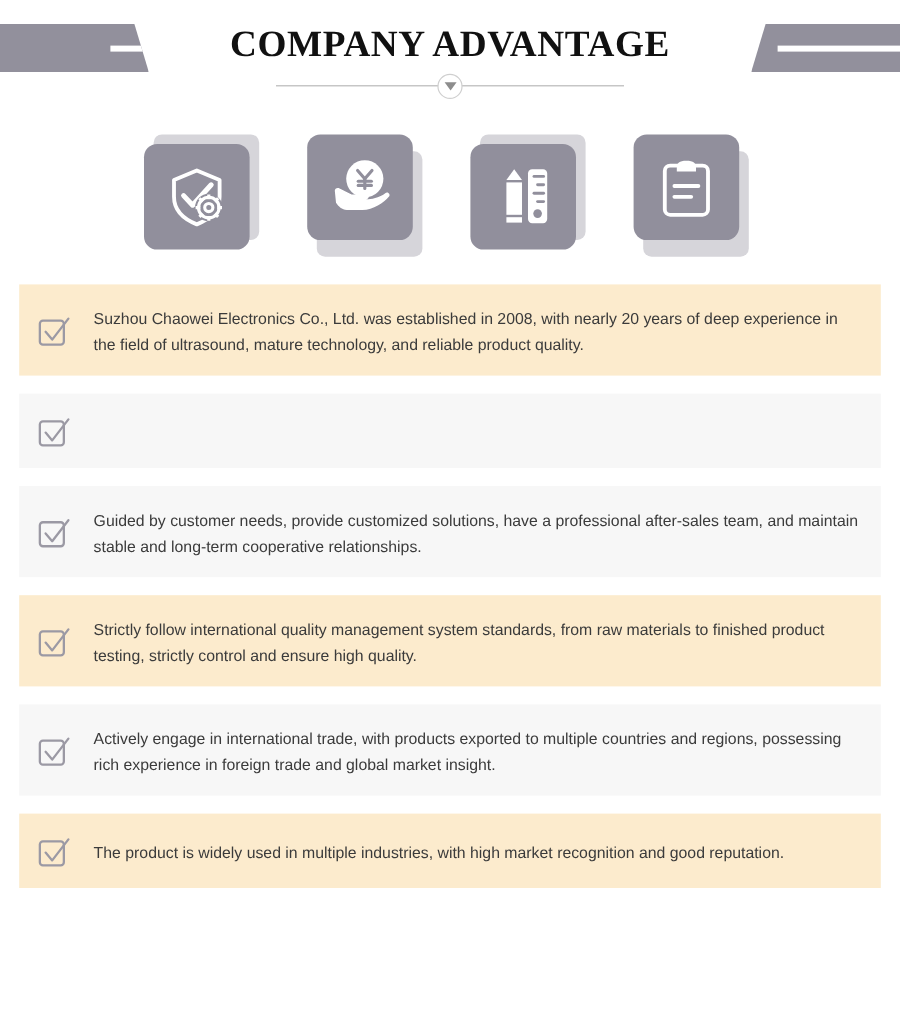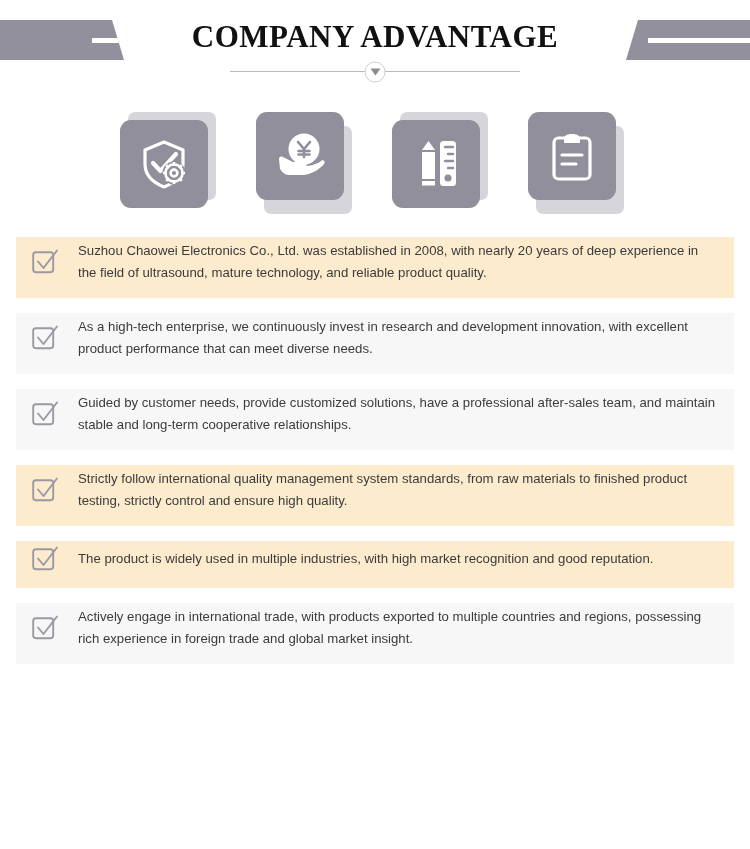--- a/index.html
+++ b/index.html
@@ -133,21 +133,21 @@
   .rows {
     position: absolute;
     top: 237px;
     left: 16px;
     width: 718px;
   }
   .row {
     display: flex;
     align-items: center;
     margin-bottom: 15px;
-    padding: 3px 16px 14px 14px;
+    padding: 18px 16px 14px 14px;
   }
   .row.cream { background: #fcebcd; }
   .row.grey  { background: #f7f7f7; }
 
   .check {
     flex: 0 0 auto;
     width: 30px;
     height: 30px;
     margin-right: 18px;
     position: relative;
@@ -279,21 +279,20 @@
       <div class="row-text">Suzhou Chaowei Electronics Co., Ltd. was established in 2008, with nearly 20 years of deep experience in the field of ultrasound, mature technology, and reliable product quality.</div>
     </div>
 
     <div class="row grey">
       <div class="check">
         <svg width="30" height="30" viewBox="0 0 30 30">
           <rect x="3.2" y="5.2" width="20" height="20" rx="2.6" fill="none" stroke="#9b99a4" stroke-width="1.9"></rect>
           <path d="M8 14.5 L13.5 21 L27 3.5" fill="none" stroke="#9b99a4" stroke-width="1.9" stroke-linecap="round" stroke-linejoin="round"></path>
         </svg>
       </div>
-      <div class="row-text">As a high-tech enterprise, we continuously invest in research and development innovation, with excellent product performance that can meet diverse needs.</div>
     </div>
 
     <div class="row grey">
       <div class="check">
         <svg width="30" height="30" viewBox="0 0 30 30">
           <rect x="3.2" y="5.2" width="20" height="20" rx="2.6" fill="none" stroke="#9b99a4" stroke-width="1.9"></rect>
           <path d="M8 14.5 L13.5 21 L27 3.5" fill="none" stroke="#9b99a4" stroke-width="1.9" stroke-linecap="round" stroke-linejoin="round"></path>
         </svg>
       </div>
       <div class="row-text">Guided by customer needs, provide customized solutions, have a professional after-sales team, and maintain stable and long-term cooperative relationships.</div>
@@ -302,34 +301,34 @@
     <div class="row cream">
       <div class="check">
         <svg width="30" height="30" viewBox="0 0 30 30">
           <rect x="3.2" y="5.2" width="20" height="20" rx="2.6" fill="none" stroke="#9b99a4" stroke-width="1.9"></rect>
           <path d="M8 14.5 L13.5 21 L27 3.5" fill="none" stroke="#9b99a4" stroke-width="1.9" stroke-linecap="round" stroke-linejoin="round"></path>
         </svg>
       </div>
       <div class="row-text">Strictly follow international quality management system standards, from raw materials to finished product testing, strictly control and ensure high quality.</div>
     </div>
 
+    <div class="row grey">
+      <div class="check">
+        <svg width="30" height="30" viewBox="0 0 30 30">
+          <rect x="3.2" y="5.2" width="20" height="20" rx="2.6" fill="none" stroke="#9b99a4" stroke-width="1.9"></rect>
+          <path d="M8 14.5 L13.5 21 L27 3.5" fill="none" stroke="#9b99a4" stroke-width="1.9" stroke-linecap="round" stroke-linejoin="round"></path>
+        </svg>
+      </div>
+      <div class="row-text">Actively engage in international trade, with products exported to multiple countries and regions, possessing rich experience in foreign trade and global market insight.</div>
+    </div>
+
     <div class="row cream">
       <div class="check">
         <svg width="30" height="30" viewBox="0 0 30 30">
           <rect x="3.2" y="5.2" width="20" height="20" rx="2.6" fill="none" stroke="#9b99a4" stroke-width="1.9"></rect>
           <path d="M8 14.5 L13.5 21 L27 3.5" fill="none" stroke="#9b99a4" stroke-width="1.9" stroke-linecap="round" stroke-linejoin="round"></path>
         </svg>
       </div>
       <div class="row-text">The product is widely used in multiple industries, with high market recognition and good reputation.</div>
-    </div>
-
-    <div class="row grey">
-      <div class="check">
-        <svg width="30" height="30" viewBox="0 0 30 30">
-          <rect x="3.2" y="5.2" width="20" height="20" rx="2.6" fill="none" stroke="#9b99a4" stroke-width="1.9"></rect>
-          <path d="M8 14.5 L13.5 21 L27 3.5" fill="none" stroke="#9b99a4" stroke-width="1.9" stroke-linecap="round" stroke-linejoin="round"></path>
-        </svg>
-      </div>
-      <div class="row-text">Actively engage in international trade, with products exported to multiple countries and regions, possessing rich experience in foreign trade and global market insight.</div>
     </div>
 
   </div>
 </div>
 
 </body></html>

